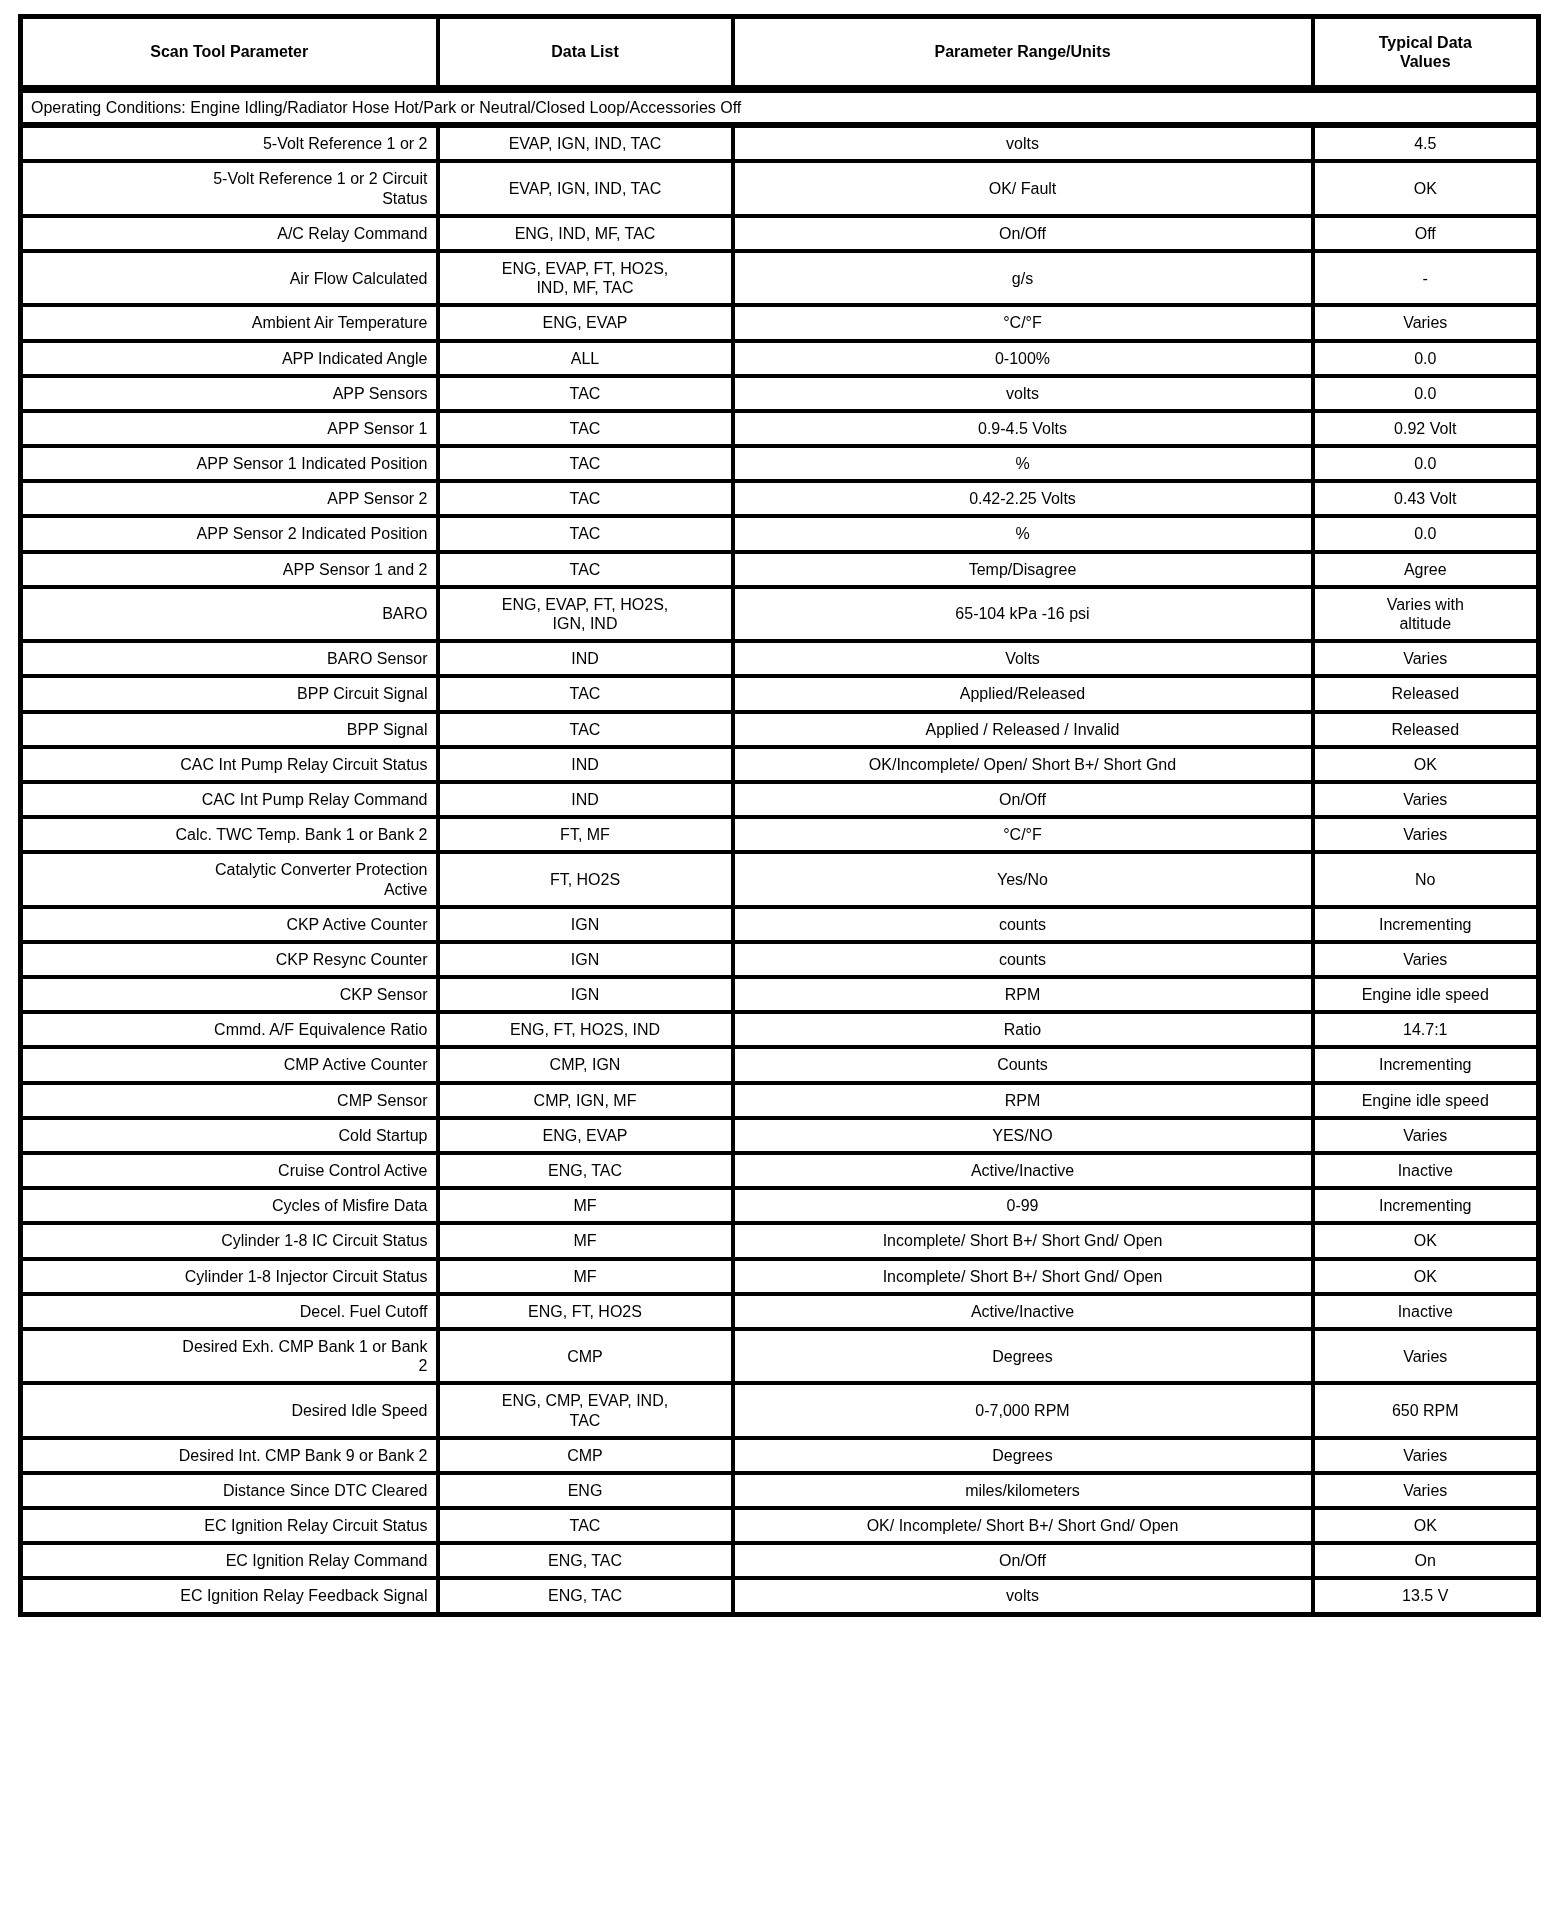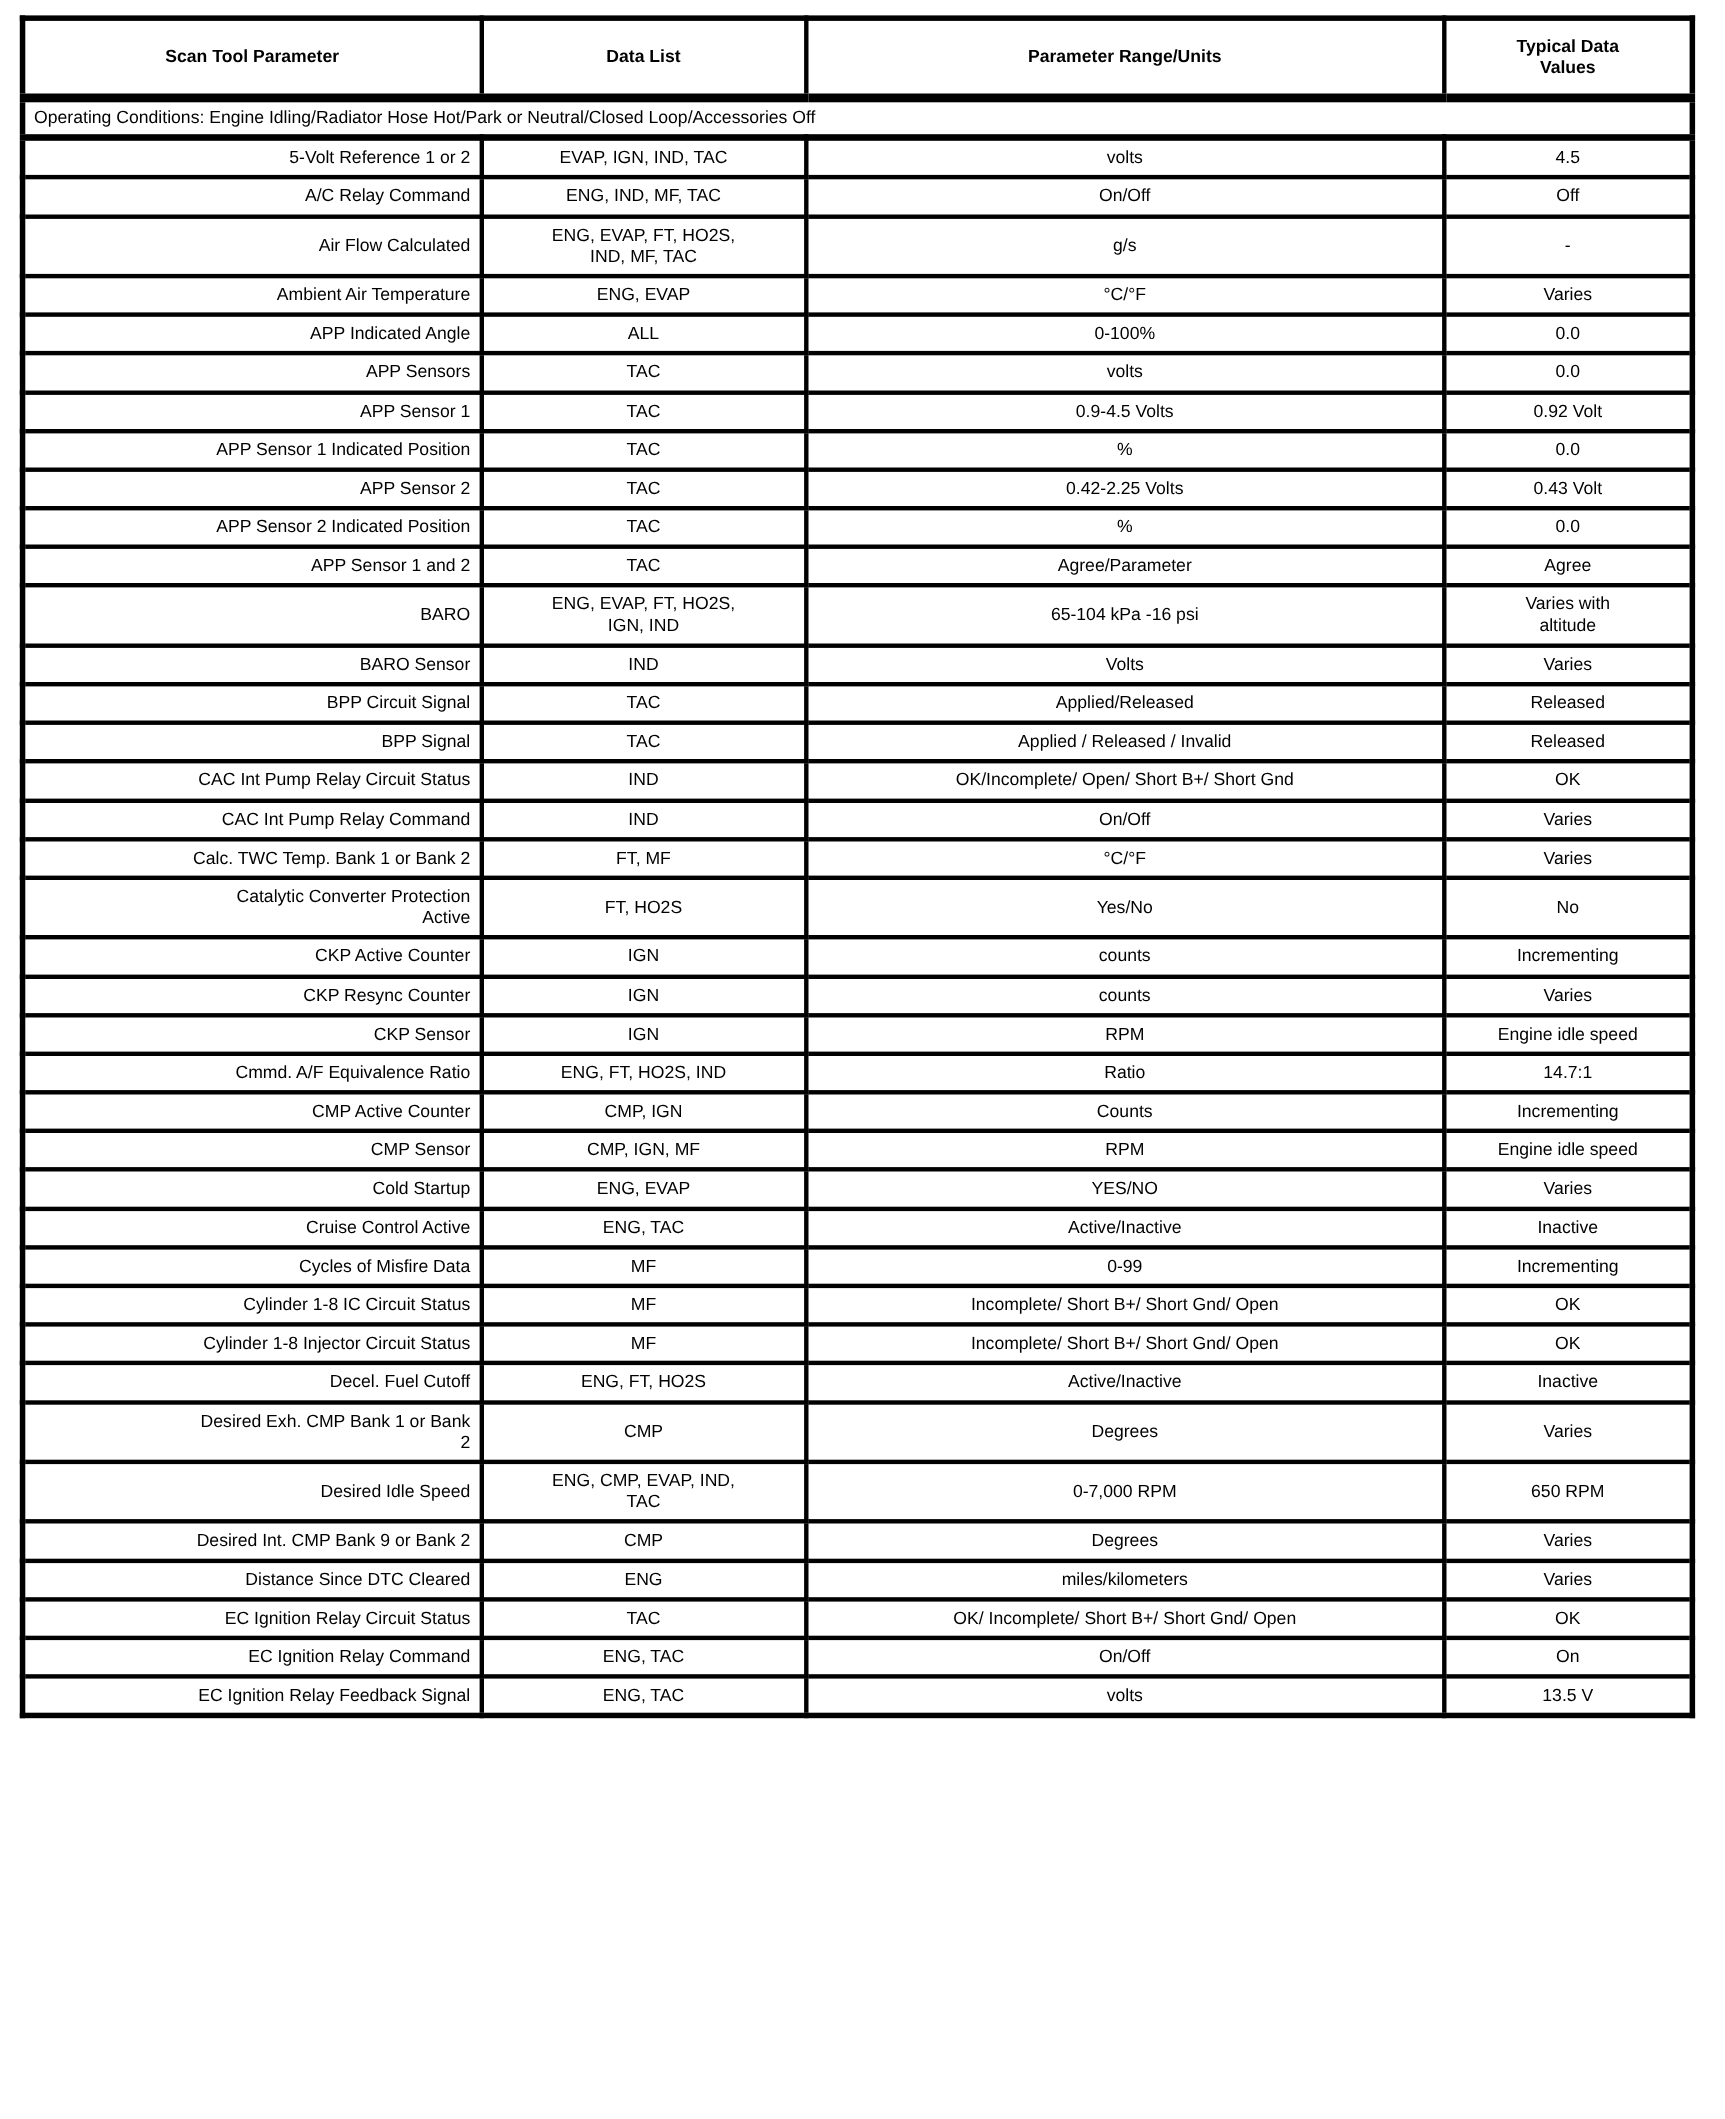--- a/index.html
+++ b/index.html
@@ -82,20 +82,27 @@
     </tbody>
     <tbody>
 
     <tr>
         <td class="cell-param">5-Volt Reference 1 or 2</td>
         <td class="cell-center">EVAP, IGN, IND, TAC</td>
         <td class="cell-center">volts</td>
         <td class="cell-center">4.5</td>
       </tr>
         <tr>
+        <td class="cell-param">5-Volt Reference 1 or 2 Circuit
+Status</td>
+        <td class="cell-center">EVAP, IGN, IND, TAC</td>
+        <td class="cell-center">OK/ Fault</td>
+        <td class="cell-center">OK</td>
+      </tr>
+        <tr>
         <td class="cell-param">A/C Relay Command</td>
         <td class="cell-center">ENG, IND, MF, TAC</td>
         <td class="cell-center">On/Off</td>
         <td class="cell-center">Off</td>
       </tr>
         <tr>
         <td class="cell-param">Air Flow Calculated</td>
         <td class="cell-center">ENG, EVAP, FT, HO2S,
 IND, MF, TAC</td>
         <td class="cell-center">g/s</td>
@@ -139,21 +146,21 @@
       </tr>
         <tr>
         <td class="cell-param">APP Sensor 2 Indicated Position</td>
         <td class="cell-center">TAC</td>
         <td class="cell-center">%</td>
         <td class="cell-center">0.0</td>
       </tr>
         <tr>
         <td class="cell-param">APP Sensor 1 and 2</td>
         <td class="cell-center">TAC</td>
-        <td class="cell-center">Agree/Parameter</td>
+        <td class="cell-center">Temp/Disagree</td>
         <td class="cell-center">Agree</td>
       </tr>
         <tr>
         <td class="cell-param">BARO</td>
         <td class="cell-center">ENG, EVAP, FT, HO2S,
 IGN, IND</td>
         <td class="cell-center">65-104 kPa -16 psi</td>
         <td class="cell-center">Varies with
 altitude</td>
       </tr>

